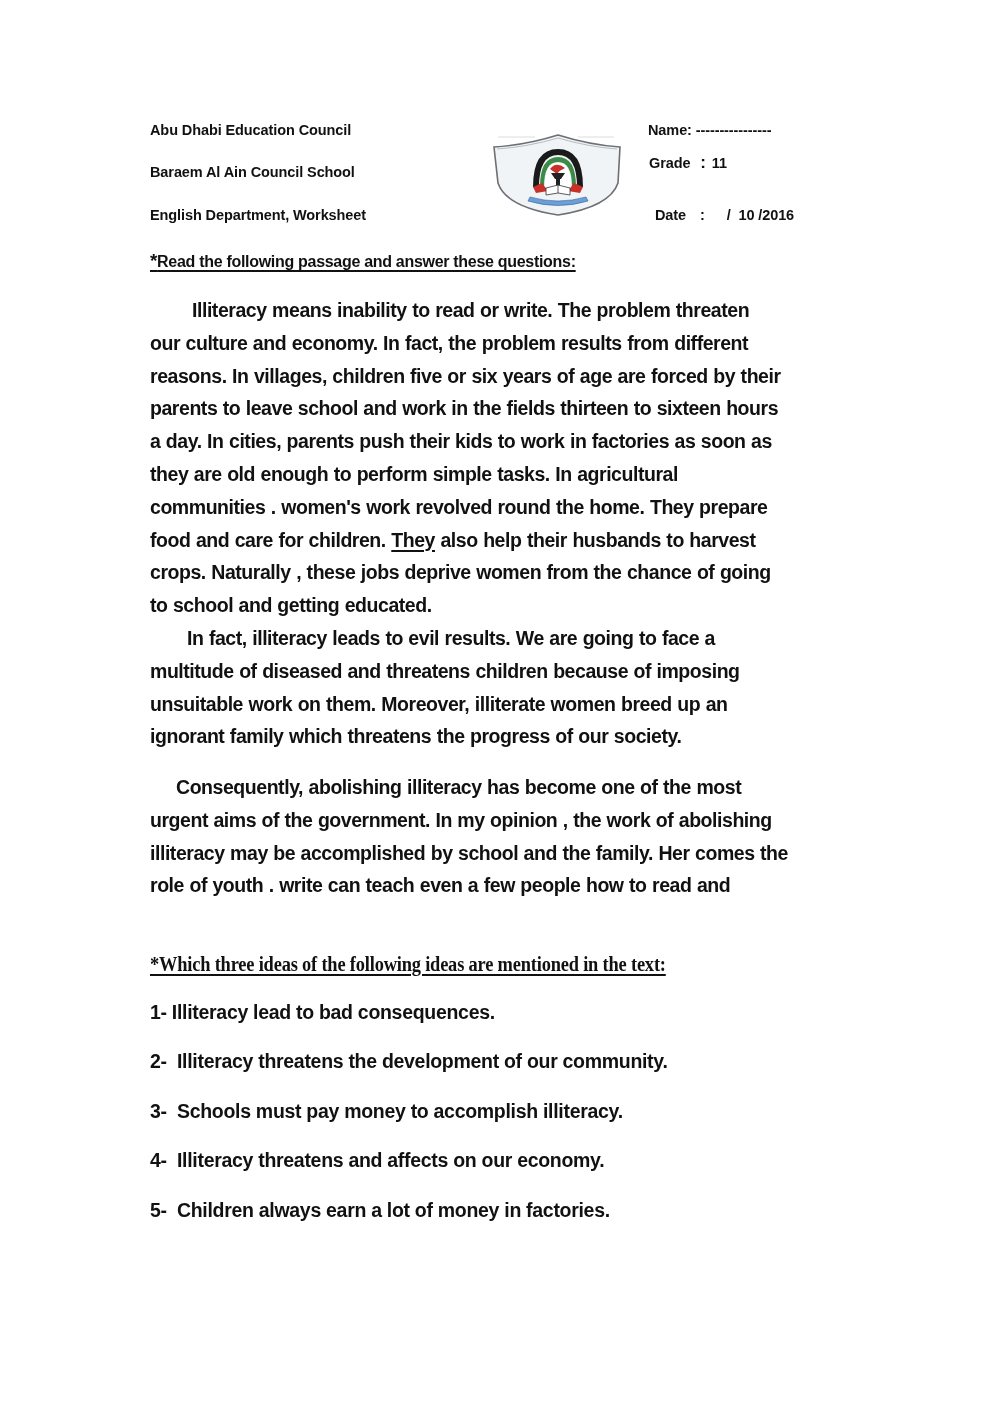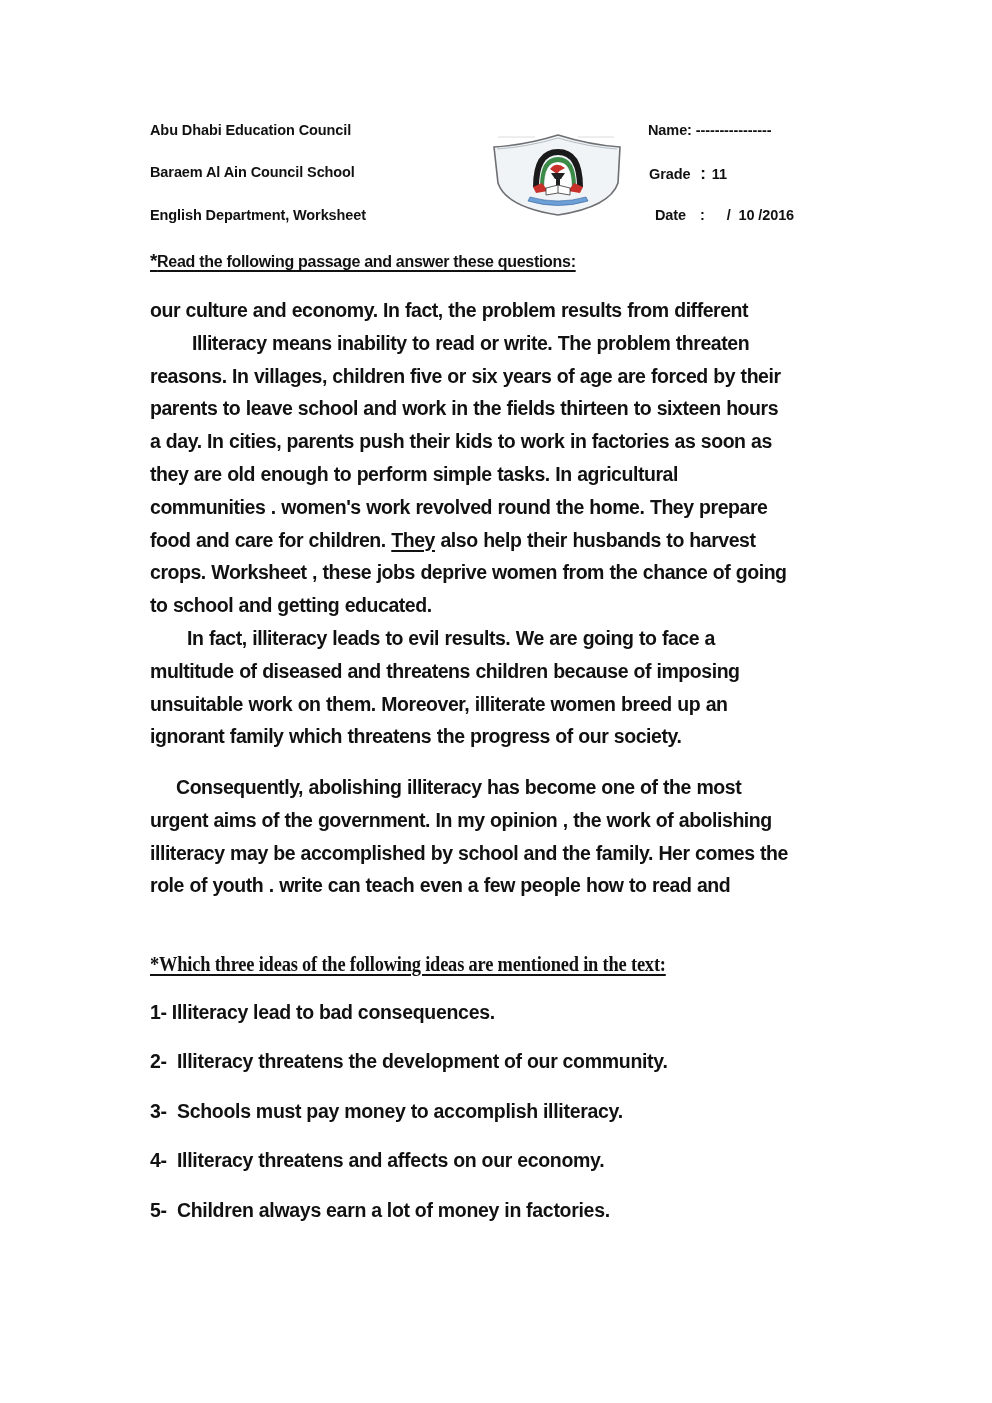--- a/index.html
+++ b/index.html
@@ -107,45 +107,45 @@
     <path d="M93 54 L84 50 L78 58 L90 60 Z" fill="#c8302a"></path>
 
     <path d="M56 55 L68 52 L80 55 L80 62 L68 60 L56 62 Z" fill="#fff" stroke="#333" stroke-width="0.8"></path>
     <line x1="68" y1="52" x2="68" y2="60" stroke="#333" stroke-width="0.8"></line>
 
     <path d="M40 64 Q68 72 96 64 L98 68 Q68 77 38 68 Z" fill="#6c9fd6" stroke="#2f5e9e" stroke-width="0.6"></path>
   </svg>
 </div>
 
 <div class="hdr" style="left:648px; top:122px;">Name: ----------------</div>
-<div class="hdr" style="left:649px; top:164px;text-align:right;">
+<div class="hdr" style="left:649px; top:153px;text-align:right;">
   <span>Grade</span>
   <span style="margin-left:6px; font-size:17px;">:</span>
   <span style="margin-left:2px;">11</span>
 </div>
 <div class="hdr" style="left:655px; top:207px;">
   <span>Date</span>
   <span style="margin-left:10px;">:</span>
   <span style="margin-left:18px; white-space:pre;">/  10 /2016</span>
 </div>
 
 <div class="instr">
   <span class="star">*</span><span>Read the following passage and answer these questions:</span>
 </div>
 
 <div class="passage" style="top:294px;">
+  <span class="line" style="padding-left:42px;">Illiteracy means inability to read or write. The problem threaten</span>
   <span class="line">our culture and economy. In fact, the problem results from different</span>
-  <span class="line" style="padding-left:42px;">Illiteracy means inability to read or write. The problem threaten</span>
   <span class="line">reasons. In villages, children five or six years of age are forced by their</span>
   <span class="line">parents to leave school and work in the fields thirteen to sixteen hours</span>
   <span class="line">a day. In cities, parents push their kids to work in factories as soon as</span>
   <span class="line">they are old enough to perform simple tasks. In agricultural</span>
   <span class="line">communities . women's work revolved  round the home. They prepare</span>
   <span class="line"><span style="white-space:pre;">food and care for children. </span><span class="u">They</span><span style="white-space:pre;"> also help their husbands to harvest</span></span>
-  <span class="line">crops. Worksheet , these jobs deprive women from the chance of going</span>
+  <span class="line">crops. Naturally , these jobs deprive women from the chance of going</span>
   <span class="line">to school and getting educated.</span>
 </div>
 
 <div class="passage" style="top:622px;">
   <span class="line" style="padding-left:37px;">In fact, illiteracy leads to evil results. We are going to face a</span>
   <span class="line">multitude of diseased and threatens children because of imposing</span>
   <span class="line">unsuitable work on them. Moreover, illiterate women breed up an</span>
   <span class="line">ignorant family which threatens the progress of our society.</span>
 </div>
 

